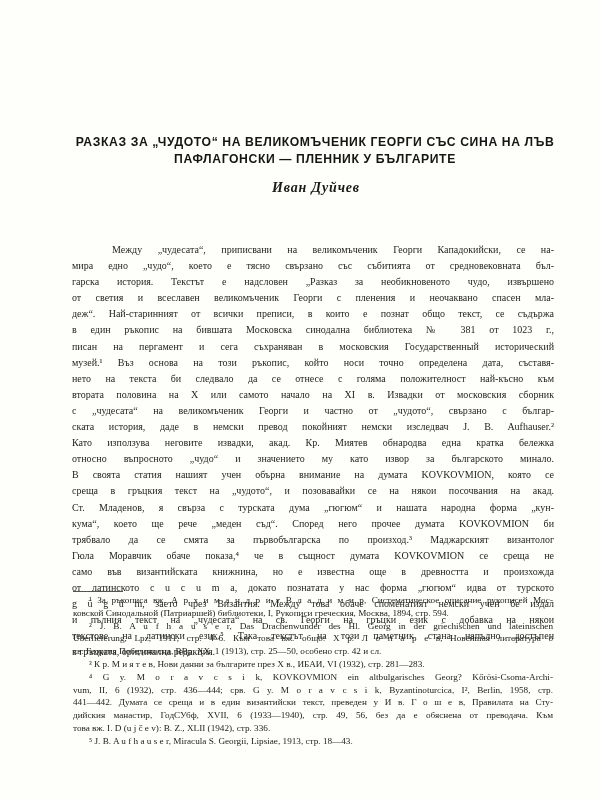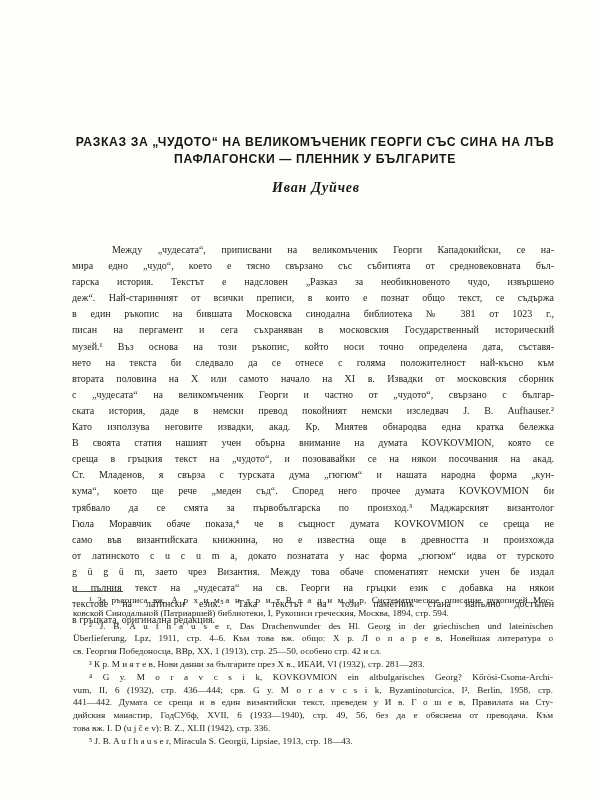--- a/index.html
+++ b/index.html
@@ -61,29 +61,31 @@
     <span class="l1">РАЗКАЗ ЗА „ЧУДОТО“ НА ВЕЛИКОМЪЧЕНИК ГЕОРГИ СЪС СИНА НА ЛЪВ</span>
     <span class="l2">ПАФЛАГОНСКИ — ПЛЕННИК У БЪЛГАРИТЕ</span>
   </div>
 
   <div class="author">Иван Дуйчев</div>
 
   <div class="body-text">
     <span class="line first">Между „чудесата“, приписвани на великомъченик Георги Кападокийски, се на-</span>
     <span class="line">мира едно „чудо“, което е тясно свързано със събитията от средновековната бъл-</span>
     <span class="line">гарска история. Текстът е надсловен „Разказ за необикновеното чудо, извършено</span>
+    <span class="line">от светия и всеславен великомъченик Георги с пленения и неочаквано спасен мла-</span>
     <span class="line">деж“. Най-старинният от всички преписи, в които е познат общо текст, се съдържа</span>
     <span class="line">в един ръкопис на бившата Московска синодална библиотека № 381 от 1023 г.,</span>
     <span class="line">писан на пергамент и сега съхраняван в московския Государственный исторический</span>
     <span class="line">музей.¹ Въз основа на този ръкопис, който носи точно определена дата, съставя-</span>
     <span class="line">нето на текста би следвало да се отнесе с голяма положителност най-късно към</span>
     <span class="line">втората половина на X или самото начало на XI в. Извадки от московския сборник</span>
     <span class="line">с „чудесата“ на великомъченик Георги и частно от „чудото“, свързано с българ-</span>
     <span class="line">ската история, даде в немски превод покойният немски изследвач J. B. Aufhauser.²</span>
     <span class="line">Като използува неговите извадки, акад. Кр. Миятев обнародва една кратка бележка</span>
+    <span class="line">относно въпросното „чудо“ и значението му като извор за българското минало.</span>
     <span class="line">В своята статия нашият учен обърна внимание на думата KOVKOVMION, която се</span>
     <span class="line">среща в гръцкия текст на „чудото“, и позовавайки се на някои посочвания на акад.</span>
     <span class="line">Ст. Младенов, я свърза с турската дума „гюгюм“ и нашата народна форма „кун-</span>
     <span class="line">кума“, което ще рече „меден съд“. Според него прочее думата KOVKOVMION би</span>
     <span class="line">трябвало да се смята за първобългарска по произход.³ Маджарският византолог</span>
     <span class="line">Гюла Моравчик обаче показа,⁴ че в същност думата KOVKOVMION се среща не</span>
     <span class="line">само във византийската книжнина, но е известна още в древността и произхожда</span>
     <span class="line">от латинското c u c u m a, докато познатата у нас форма „гюгюм“ идва от турското</span>
     <span class="line">g ü g ü m, заето чрез Византия. Между това обаче споменатият немски учен бе издал</span>
     <span class="line">и пълния текст на „чудесата“ на св. Георги на гръцки език с добавка на някои</span>

